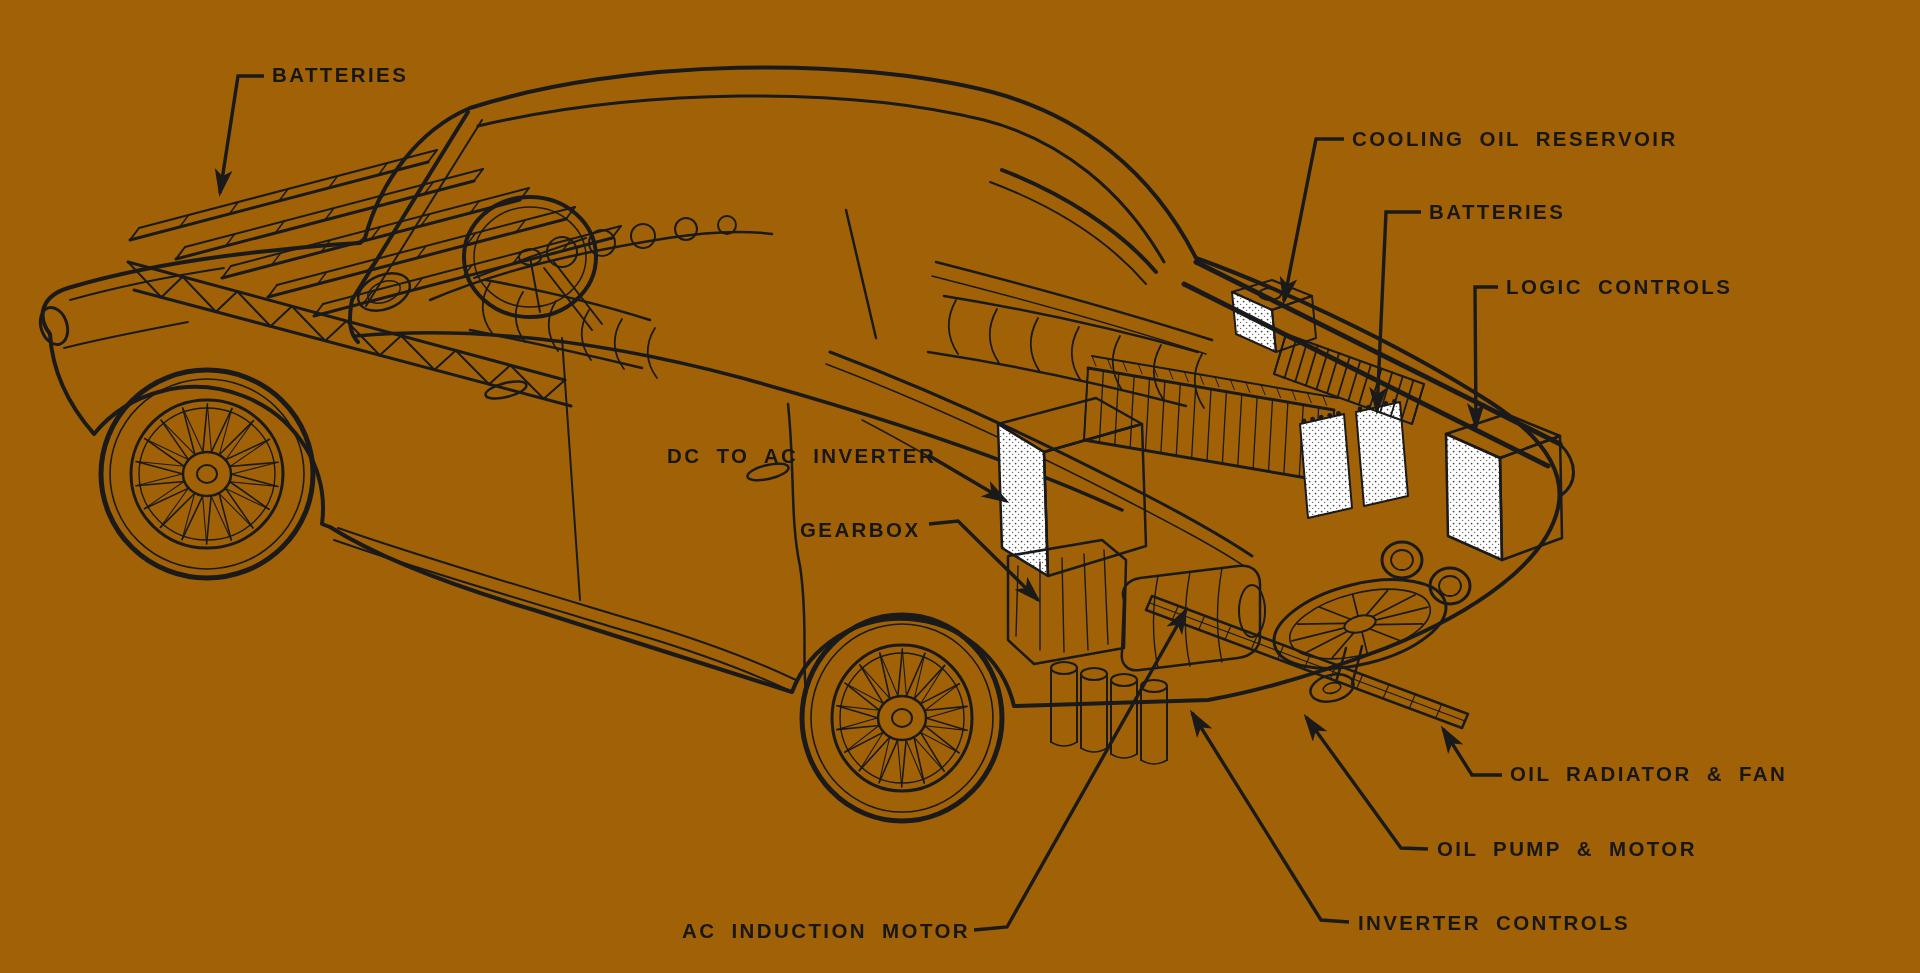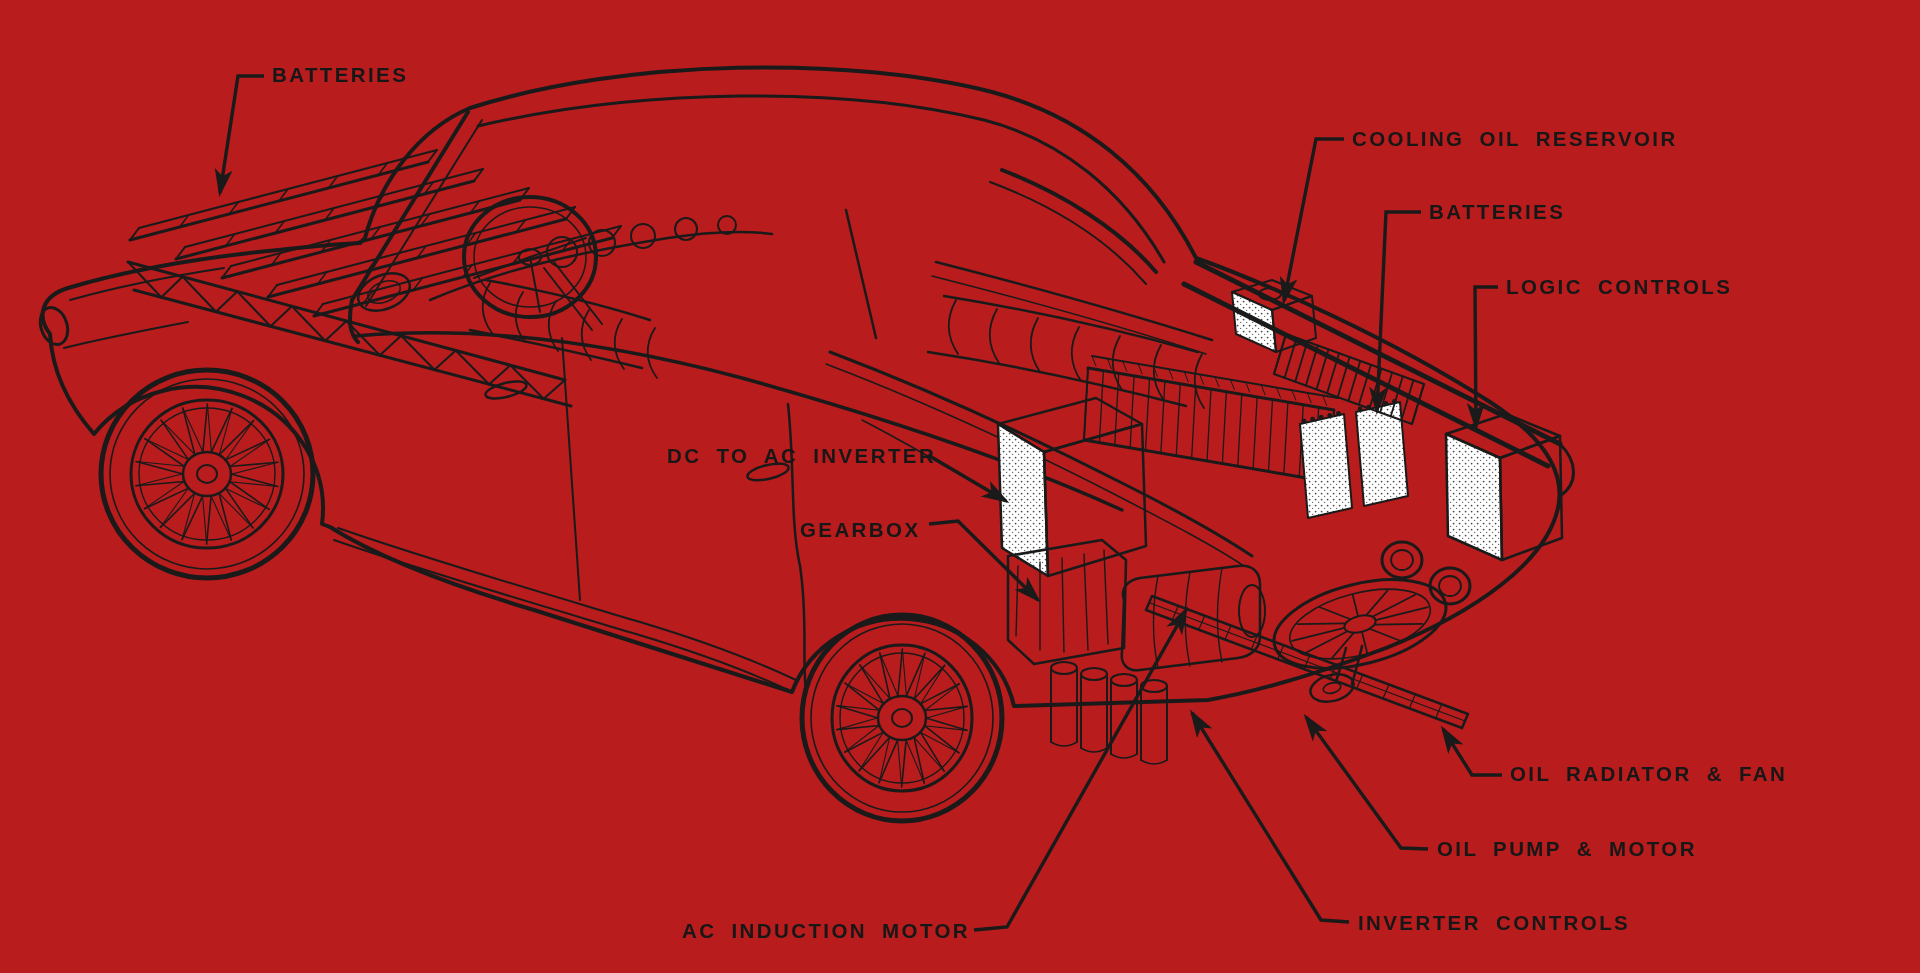--- a/index.html
+++ b/index.html
@@ -1,16 +1,16 @@
 <!DOCTYPE html>
 <html><head>
 <meta charset="utf-8">
 <style>
   html,body{margin:0;padding:0;background:#ffffff;}
-  #stage{position:relative;width:1920px;height:973px;background:#b91c1c;overflow:hidden;}
+  #stage{position:relative;width:1920px;height:973px;background:#a16207;overflow:hidden;}
   svg{display:block}
   .label-text{
     font-family:"Liberation Sans",sans-serif;
     font-weight:bold;
     font-size:20.5px;
     letter-spacing:2.4px;
     word-spacing:7px;
     fill:#171717;
   }
   .ink{stroke:#1a1a1a;fill:none;stroke-linecap:round;stroke-linejoin:round;}

